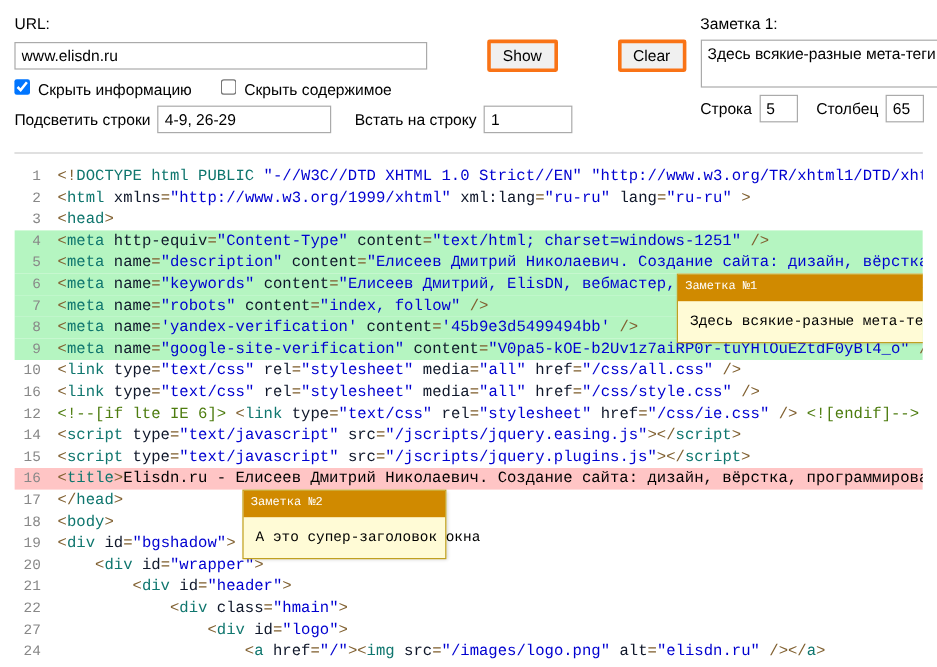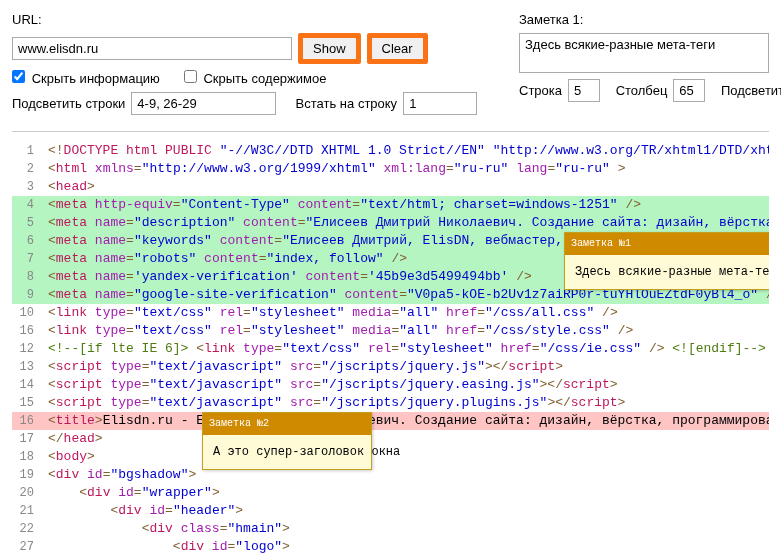--- a/index.html
+++ b/index.html
@@ -3,37 +3,37 @@
 <meta charset="utf-8">
 <style>
 * { box-sizing: border-box; margin: 0; padding: 0; }
 body { font-family: Arial, sans-serif; font-size: 13px; background: #fff; padding: 12px; width: 781px; position: relative; }
 .controls { display: flex; gap: 12px; margin-bottom: 8px; }
 .left-col { flex: 1; }
 .right-col { width: 250px; }
 .row { display: flex; align-items: center; gap: 6px; margin-bottom: 6px; }
 label { font-size: 13px; }
 input[type="text"] { border: 1px solid #aaa; padding: 3px 5px; font-size: 13px; }
-.url-input { width: 280px; }
+.url-input { width: 344px; }
 textarea { border: 1px solid #aaa; padding: 3px 5px; font-size: 13px; width: 250px; height: 40px; resize: none; font-family: Arial; }
-button { border: 5px solid #f97316; background: #f0f0f0; padding: 3px 10px; font-size: 13px; cursor: pointer; border-radius: 2px; }
+button { border: 3px solid #f97316; background: #f0f0f0; padding: 3px 10px; font-size: 13px; cursor: pointer; border-radius: 2px; margin-left: 44px; }
 input[type="checkbox"] { margin-right: 3px; }
 .cb-label { margin-right: 18px; }
 .hl-input { width: 145px; }
 .goto-input { width: 74px; }
 .small-input { width: 32px; }
 hr { border: none; border-top: 1px solid #ccc; margin: 10px 0; }
 .code-area { font-family: "Courier New", monospace; font-size: 13px; line-height: 18px; position: relative; white-space: nowrap; overflow: hidden; }
 .code-line { display: flex; }
 .gutter { width: 36px; text-align: right; padding-right: 14px; color: #888; font-size: 12px; flex-shrink: 0; }
 .code { flex: 1; }
 .hl-green { background: #b5f5c1; }
 .hl-red { background: #ffc5c5; }
-.tag { color: #be185d; }
-.attr { color: #a21caf; }
+.tag { color: #0f766e; }
+.attr { color: #0f172a; }
 .str { color: #0000d0; }
 .cmt { color: #4d7c0f; }
 .punct { color: #806030; }
 .note { position: absolute; background: #fffbd6; border: 1px solid #c0a020; font-size: 12px; box-shadow: 1px 1px 3px rgba(0,0,0,0.2); }
 .note-hdr { background: #d08a00; color: #fff; font-size: 10px; padding: 2px 6px; }
 .note-body { padding: 8px 10px; }
 </style>
 </head>
 <body>
 
@@ -132,24 +132,20 @@
     </div>
     <div class="code-line">
       <div class="gutter">16</div>
       <div class="code"><span class="punct">&lt;</span><span class="tag">link</span> <span class="attr">type</span><span class="punct">=</span><span class="str">"text/css"</span> <span class="attr">rel</span><span class="punct">=</span><span class="str">"stylesheet"</span> <span class="attr">media</span><span class="punct">=</span><span class="str">"all"</span> <span class="attr">href</span><span class="punct">=</span><span class="str">"/css/style.css"</span> <span class="punct">/&gt;</span></div>
     </div>
     <div class="code-line">
       <div class="gutter">12</div>
       <div class="code"><span class="cmt">&lt;!--[if lte IE 6]&gt;</span> <span class="punct">&lt;</span><span class="tag">link</span> <span class="attr">type</span><span class="punct">=</span><span class="str">"text/css"</span> <span class="attr">rel</span><span class="punct">=</span><span class="str">"stylesheet"</span> <span class="attr">href</span><span class="punct">=</span><span class="str">"/css/ie.css"</span> <span class="punct">/&gt;</span> <span class="cmt">&lt;![endif]--&gt;</span></div>
     </div>
     <div class="code-line">
-      <div class="gutter">13</div>
-      <div class="code"><span class="punct">&lt;</span><span class="tag">script</span> <span class="attr">type</span><span class="punct">=</span><span class="str">"text/javascript"</span> <span class="attr">src</span><span class="punct">=</span><span class="str">"/jscripts/jquery.js"</span><span class="punct">&gt;&lt;/</span><span class="tag">script</span><span class="punct">&gt;</span></div>
-    </div>
-    <div class="code-line">
       <div class="gutter">14</div>
       <div class="code"><span class="punct">&lt;</span><span class="tag">script</span> <span class="attr">type</span><span class="punct">=</span><span class="str">"text/javascript"</span> <span class="attr">src</span><span class="punct">=</span><span class="str">"/jscripts/jquery.easing.js"</span><span class="punct">&gt;&lt;/</span><span class="tag">script</span><span class="punct">&gt;</span></div>
     </div>
     <div class="code-line">
       <div class="gutter">15</div>
       <div class="code"><span class="punct">&lt;</span><span class="tag">script</span> <span class="attr">type</span><span class="punct">=</span><span class="str">"text/javascript"</span> <span class="attr">src</span><span class="punct">=</span><span class="str">"/jscripts/jquery.plugins.js"</span><span class="punct">&gt;&lt;/</span><span class="tag">script</span><span class="punct">&gt;</span></div>
     </div>
     <div class="code-line hl-red">
       <div class="gutter">16</div>
       <div class="code"><span class="punct">&lt;</span><span class="tag">title</span><span class="punct">&gt;</span>Elisdn.ru - Елисеев Дмитрий Николаевич. Создание сайта: дизайн, вёрстка, программирование</div>

